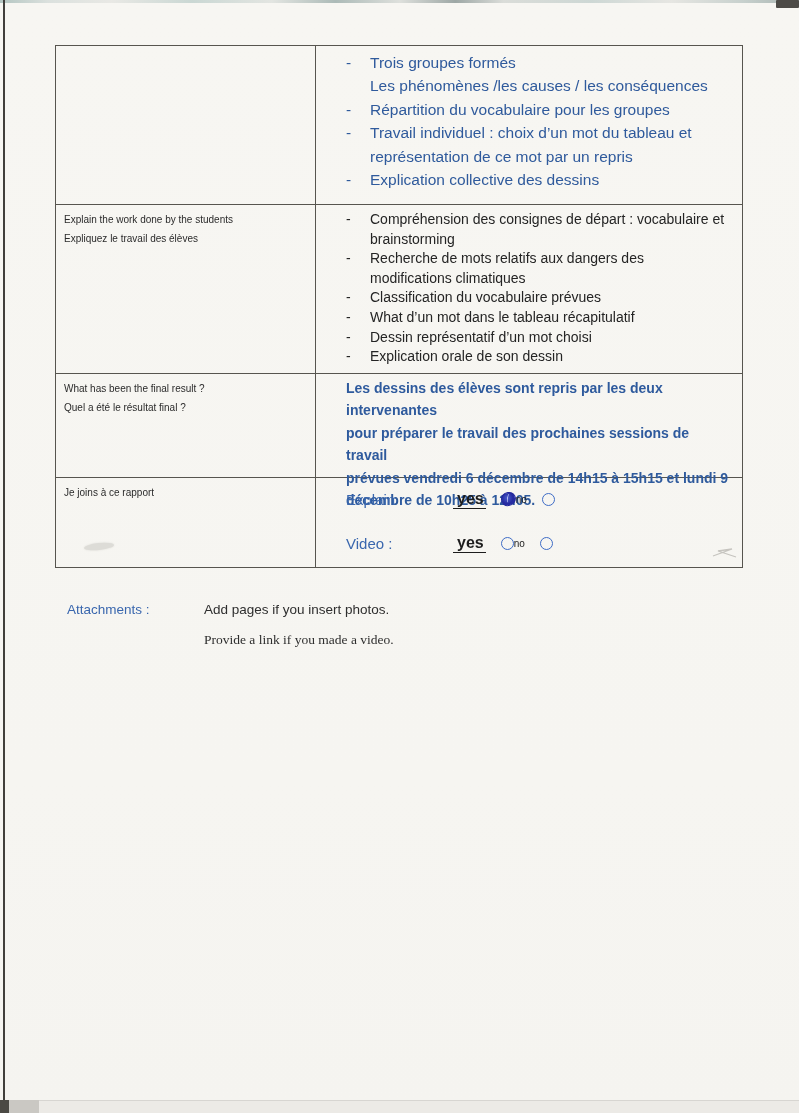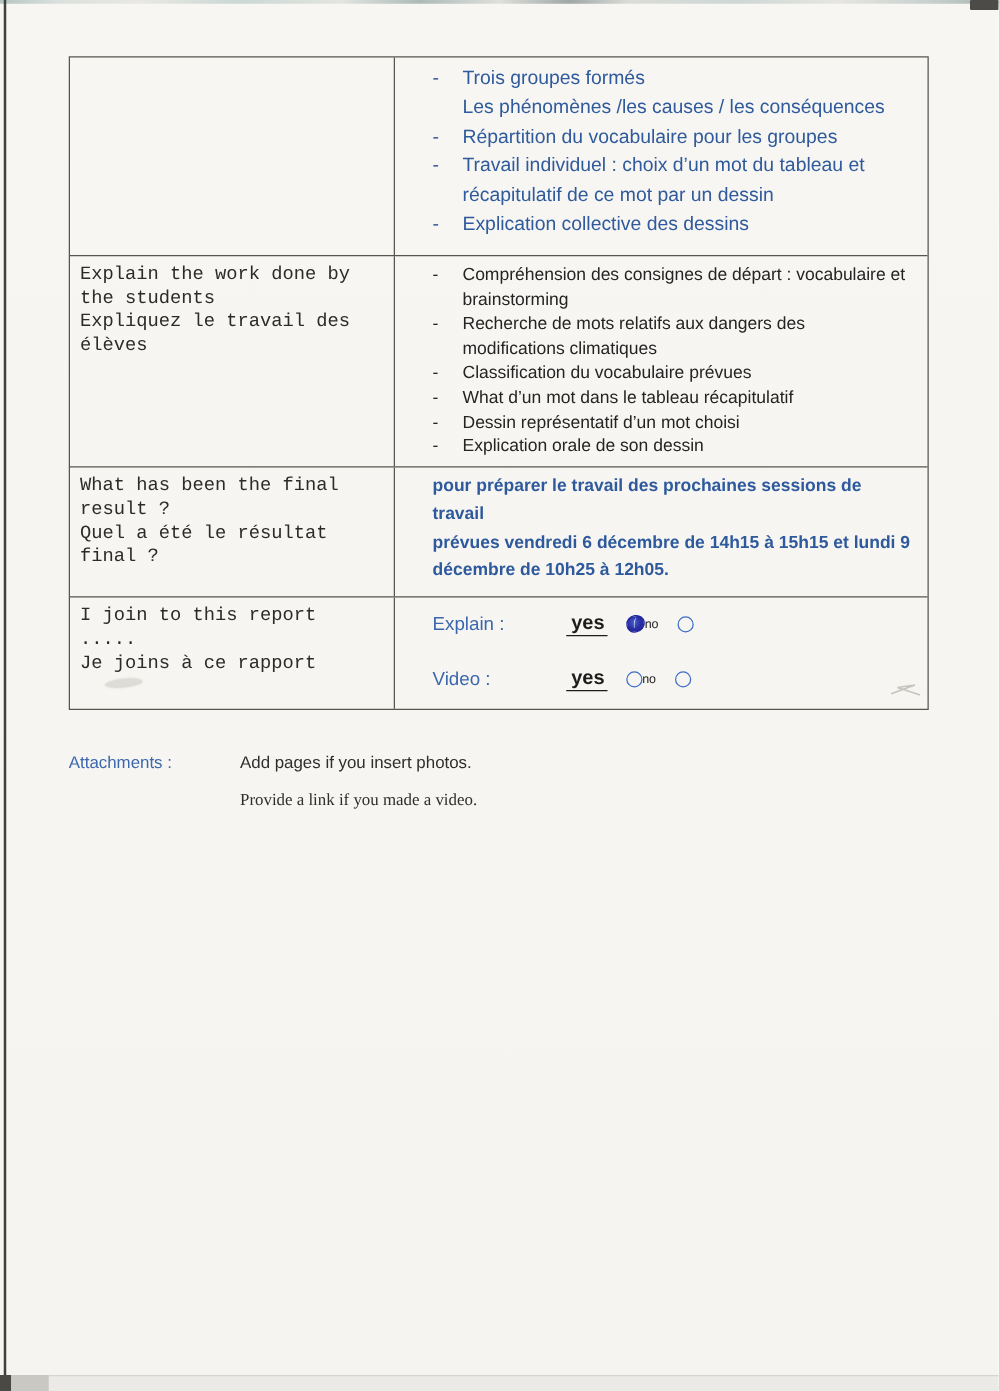--- a/index.html
+++ b/index.html
@@ -31,21 +31,21 @@
   .scan-zmark { position:absolute; left:712px; top:545px; opacity:.75; }
 
   
   .report-table {
     position:absolute; left:55px; top:45px; width:688px;
     border:1px solid #57554f;
     color:#262626;
   }
   .t-row { display:flex; border-top:1px solid #57554f; }
   .t-row:first-child { border-top:none; }
-  .cell-left { width:260px; flex:none; border-right:1px solid #57554f; padding:5px 8px 0 8px; font-size:15px; line-height:19px; color:#2b2b2b;font-family:Liberation Mono, monospace; }
+  .cell-left { width:260px; flex:none; border-right:1px solid #57554f; padding:5px 8px 0 8px; font-size:10px; line-height:19px; color:#2b2b2b; }
   .cell-right { flex:1; padding:5px 8px 0 30px; }
 
   .row-activities { height:158px; }
   .row-students  { height:169px; }
   .row-result    { height:104px; }
   .row-join      { height:90px;  }
 
   .list-blue  { color:#2f5a9c; font-size:15.5px; line-height:23.4px; }
   .list-black { color:#242424; font-size:14px;   line-height:19.6px; }
   .li { display:flex; }
@@ -70,21 +70,21 @@
     background:radial-gradient(circle at 42% 40%, #4a5ccc 0%, #252a9f 55%, #2c36b4 100%);
     transform:rotate(-8deg);
   }
   .radio[data-checked="true"]::after {
     content:""; position:absolute; left:5px; top:1px; width:3px; height:9px;
     border-left:1.3px solid rgba(225,232,255,.8); border-radius:50%;
     transform:rotate(16deg);
   }
 
   
-  .attachments { position:absolute; left:55px; top:602px; display:flex; font-size:13.5px; }
+  .attachments { position:absolute; left:67px; top:602px; display:flex; font-size:13.5px; }
   .attachments .att-label { color:#3a67ae; width:137px; flex:none; }
   .attachments .att-notes div { color:#2e2e2e; }
   .attachments .att-notes div + div { margin-top:15px;font-family:Liberation Serif, serif; }
 </style>
 </head>
 <body>
 
 <div class="page">
 
   <div class="scan-top-edge"></div>
@@ -107,21 +107,21 @@
         <div class="li">
             <span class="dash">-</span>
             <span class="txt">Répartition du vocabulaire pour les groupes</span>
           </div>
         <div class="li">
             <span class="dash">-</span>
             <span class="txt">Travail individuel : choix d’un mot du tableau et</span>
           </div>
         <div class="li">
             <span class="dash"></span>
-            <span class="txt">récapitulatif de ce mot par un dessin</span>
+            <span class="txt">représentation de ce mot par un repris</span>
           </div>
         <div class="li">
             <span class="dash">-</span>
             <span class="txt">Explication collective des dessins</span>
           </div>
       </div>
     </div>
 
     <div class="t-row row-students">
       <div class="cell-left">
@@ -163,29 +163,29 @@
           </div>
       </div>
     </div>
 
     <div class="t-row row-result">
       <div class="cell-left">
         <div>What has been the final result ?</div>
         <div>Quel a été le résultat final ?</div>
       </div>
       <div class="cell-right answer-blue">
+        <div>Les dessins des élèves sont repris par les deux intervenantes</div>
         <div>pour préparer le travail des prochaines sessions de travail</div>
         <div>prévues vendredi 6 décembre de 14h15 à 15h15 et lundi 9</div>
         <div>décembre de 10h25 à 12h05.</div>
       </div>
     </div>
 
     <div class="t-row row-join">
       <div class="cell-left">
-        <div>I join to this report .....</div>
         <div>Je joins à ce rapport</div>
       </div>
       <div class="cell-right">
         <div class="opt-row">
           <span class="opt-label">Explain :</span>
           <span class="yes-word">yes</span>
           <span class="radio" data-checked="true"></span>
           <span class="no-word">no</span>
           <span class="radio" data-checked="false"></span>
         </div>

